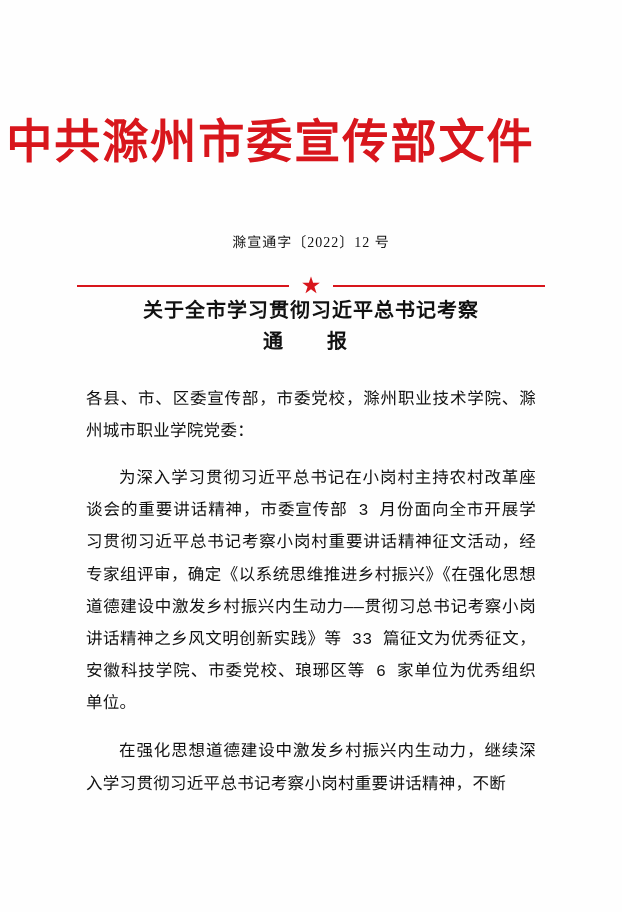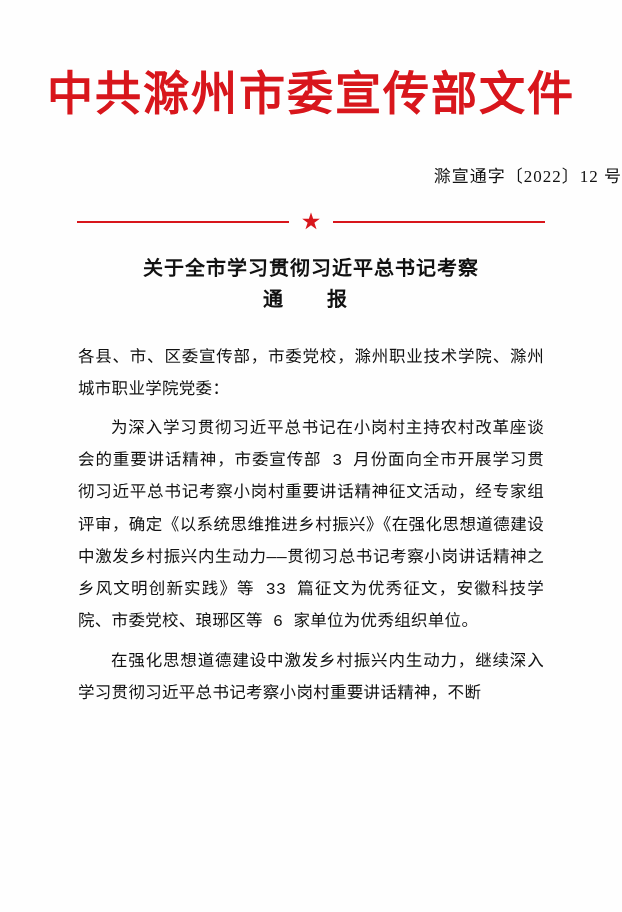--- a/index.html
+++ b/index.html
@@ -15,37 +15,36 @@
     color: #111111;
   }
   .page {
     position: relative;
     width: 622px;
     height: 912px;
     background: #fefefe;
     box-sizing: border-box;
   }
   .doc-head {
-    padding-top: 68px;
-    text-align: center;
+    padding-top: 116px;
   }
   .doc-title {
     font-family: "DejaVu Serif", "Liberation Serif", serif;
     color: #d8161c;
     font-size: 47px;
     font-weight: bold;
     letter-spacing: 2px;
     line-height: 1.1;
     white-space: nowrap;
     transform: scaleX(0.98);
   }
   .doc-number {
-    margin-top: 42px;
-    text-align: right;
-    font-size: 17px;
+    margin-top: 63px;
+    text-align: center;
+    font-size: 14px;
     letter-spacing: 1px;
     color: #111;
     font-family: "Liberation Serif", serif;
   }
   .red-rule {
     position: relative;
     margin: 26px auto 0 auto;
     width: 468px;
     height: 18px;
   }
@@ -60,21 +59,20 @@
   .red-rule .star {
     position: absolute;
     left: 50%;
     top: 0;
     transform: translateX(-50%);
     color: #d8161c;
     font-size: 19px;
     line-height: 18px;
   }
   .subject {
-    margin-top: 22px;
     text-align: center;
     font-family: "DejaVu Serif", "Liberation Serif", serif;
     font-weight: bold;
     font-size: 20px;
     line-height: 1.55;
     letter-spacing: 1px;
     color: #111;
   }
   .subject .ln3 {
     letter-spacing: 12px;
@@ -82,21 +80,21 @@
   }
   .body-text {
     margin: 26px 70px 0 70px;
     font-size: 16.5px;
     line-height: 1.95;
     text-align: justify;
     letter-spacing: 0.3px;
     color: #111;
   }
   .body-text p {
-    margin: 8px;
+    margin: 16px;
   }
   .body-text p.indent {
     text-indent: 2em;
     font-family: Liberation Mono, monospace;
   }
 </style>
 </head>
 <body>
 
 <div class="page">

